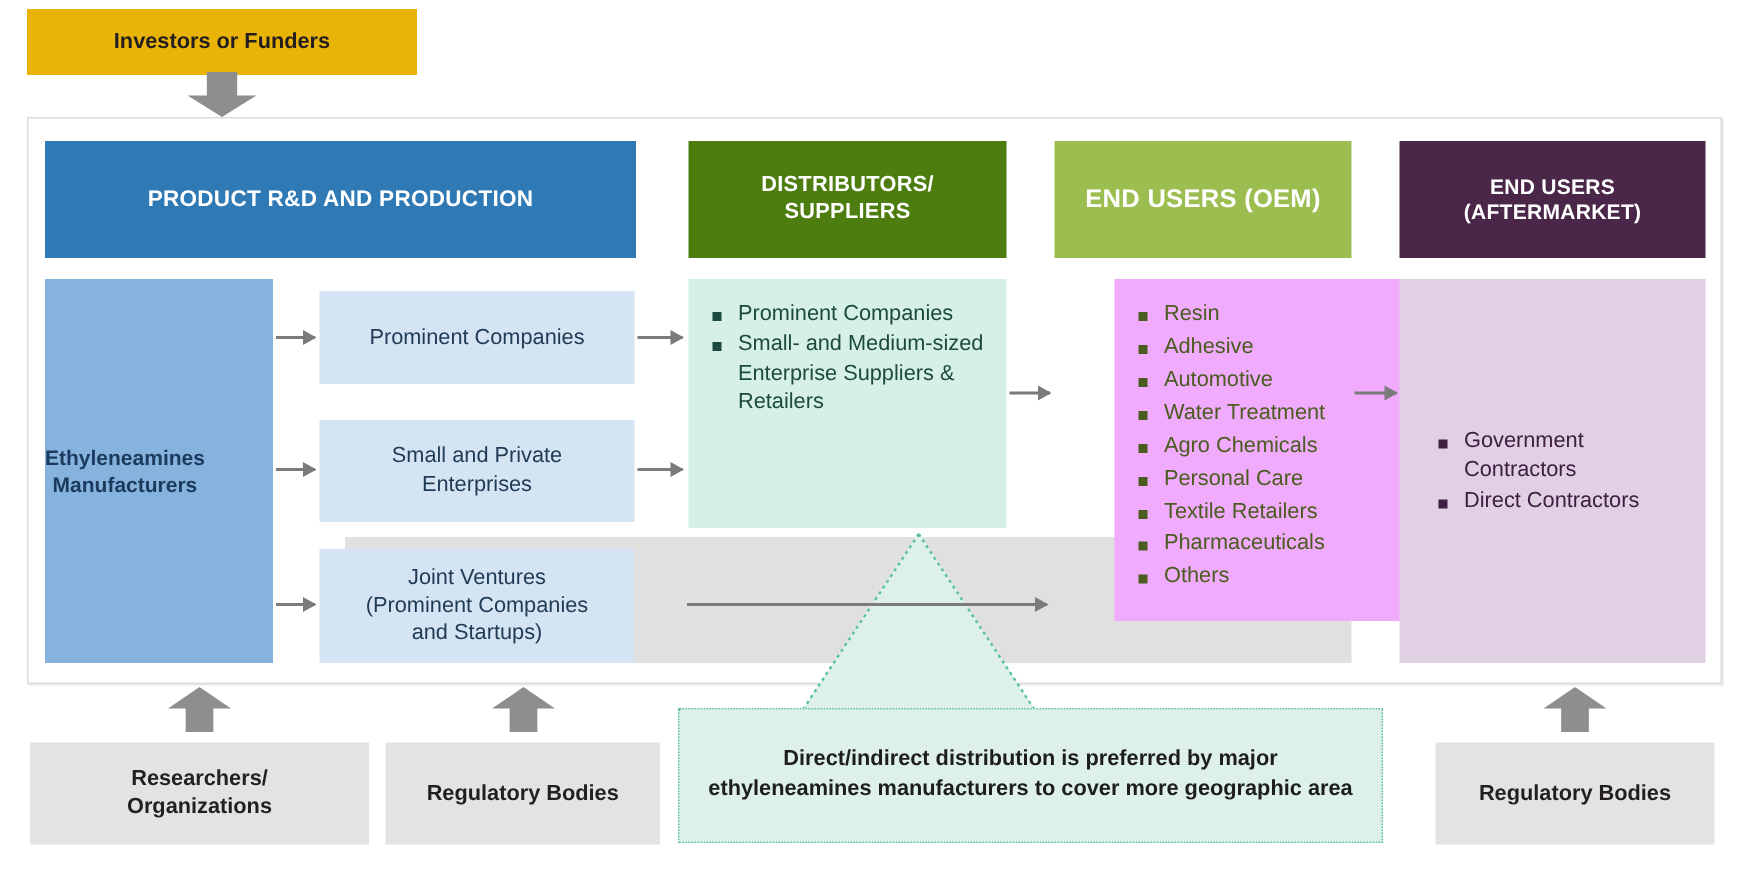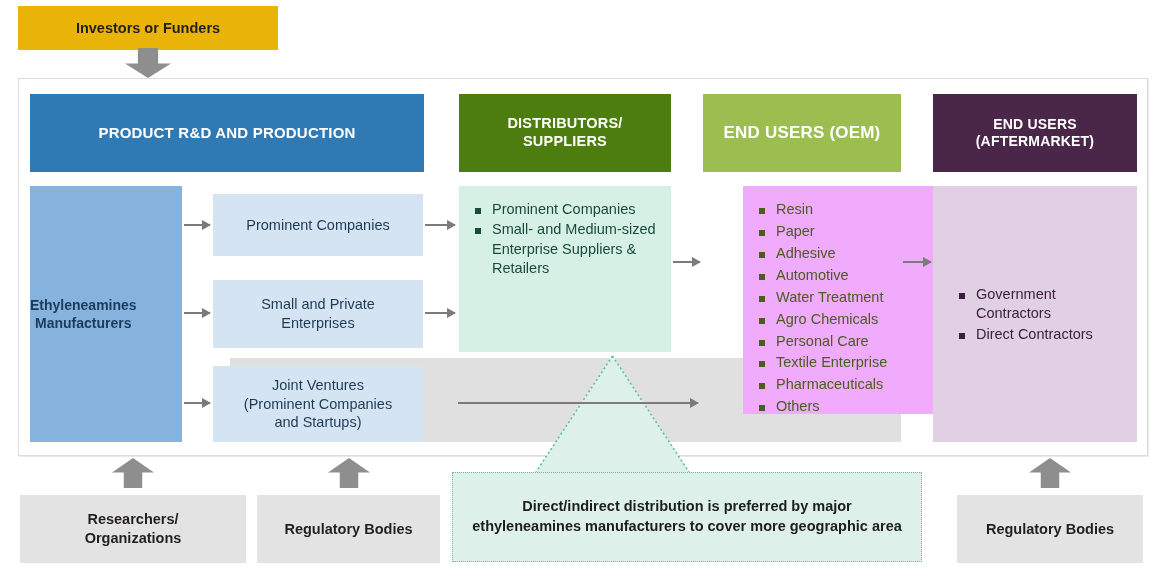--- a/index.html
+++ b/index.html
@@ -202,27 +202,26 @@
     <li>Prominent Companies</li>
     <li>Small- and Medium-sized Enterprise Suppliers &amp; Retailers</li>
   </ul>
 </div>
 
 <div class="abs thin" style="left:673px;top:261px;width:27px;"></div>
 
 <div class="abs panel p-green">
   <ul class="bl">
     <li>Resin</li>
-    <li>Paper</li>
     <li>Adhesive</li>
     <li>Automotive</li>
     <li>Water Treatment</li>
     <li>Agro Chemicals</li>
     <li>Personal Care</li>
-    <li>Textile Enterprise</li>
+    <li>Textile Retailers</li>
     <li>Pharmaceuticals</li>
     <li>Others</li>
   </ul>
 </div>
 
 <div class="abs thin" style="left:903px;top:261px;width:28px;"></div>
 
 <div class="abs panel p-purple">
   <ul class="bl inner">
     <li>Government Contractors</li>

